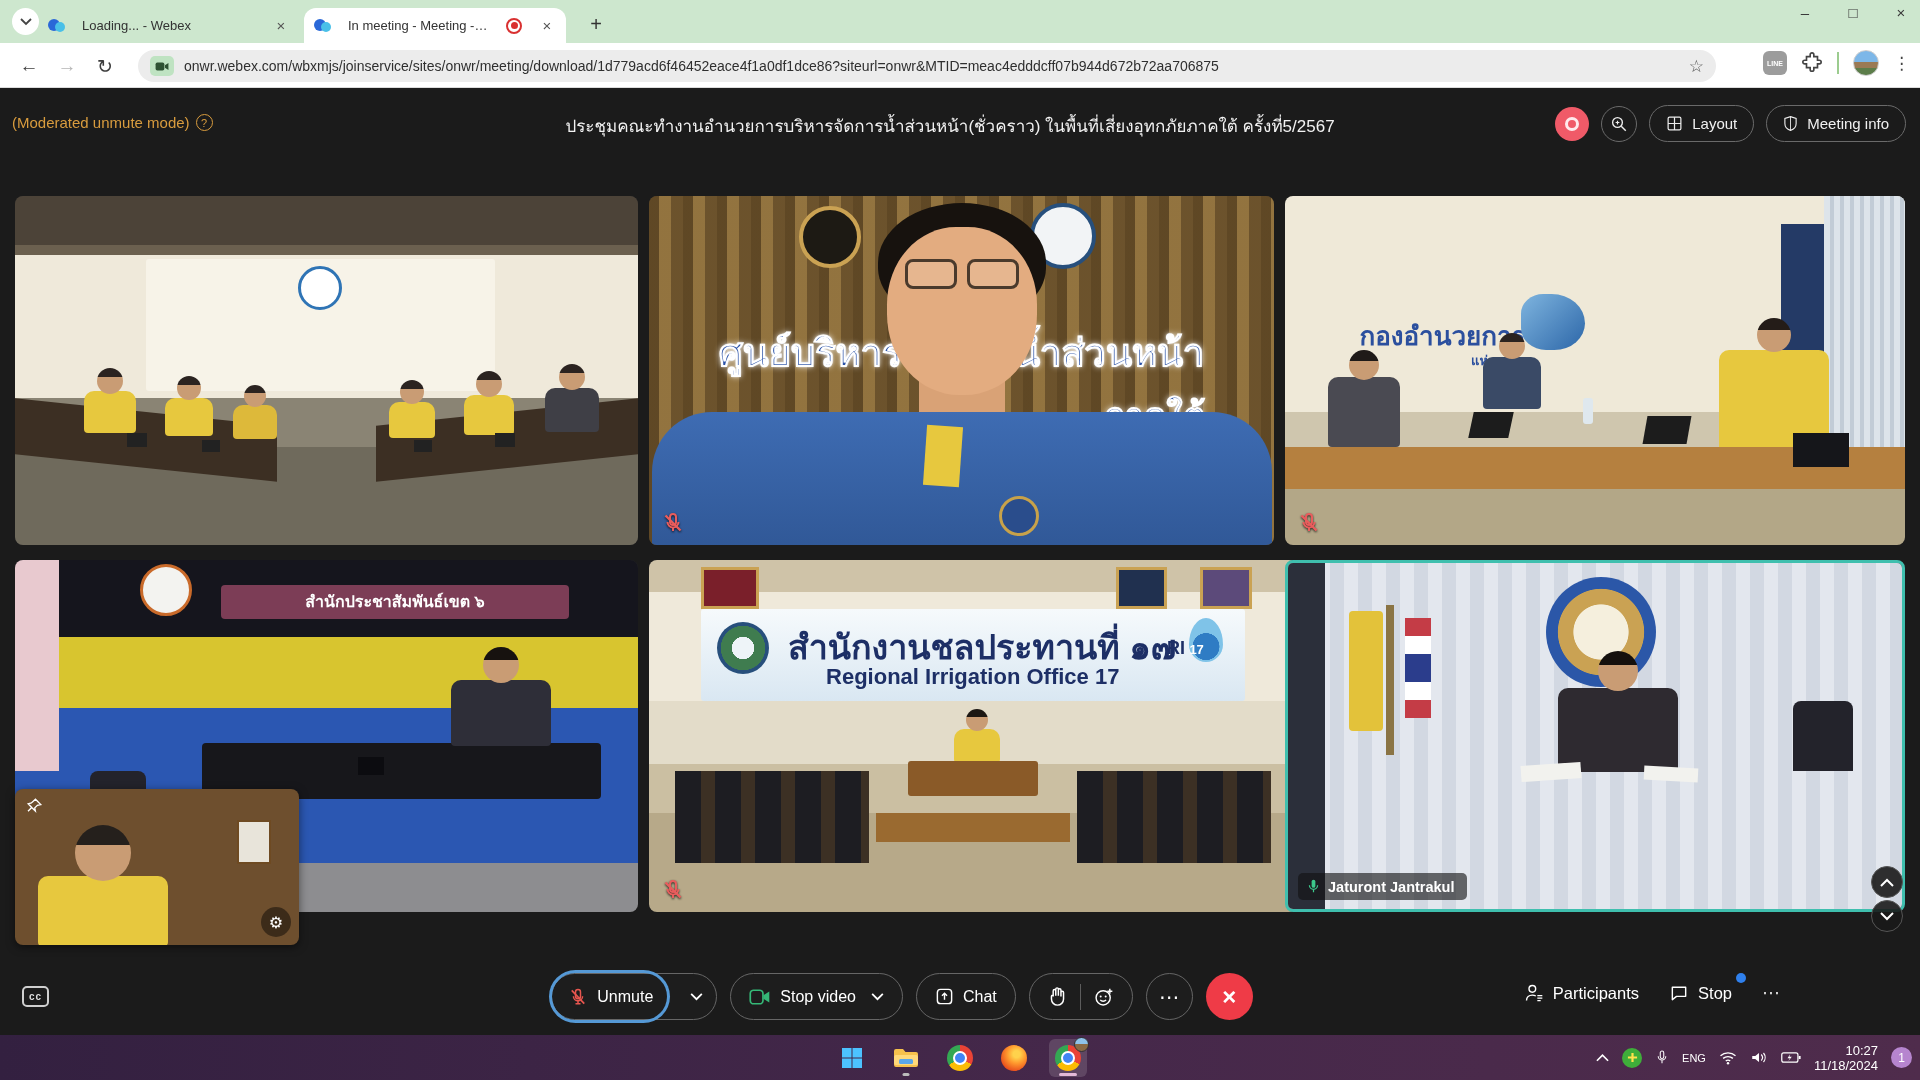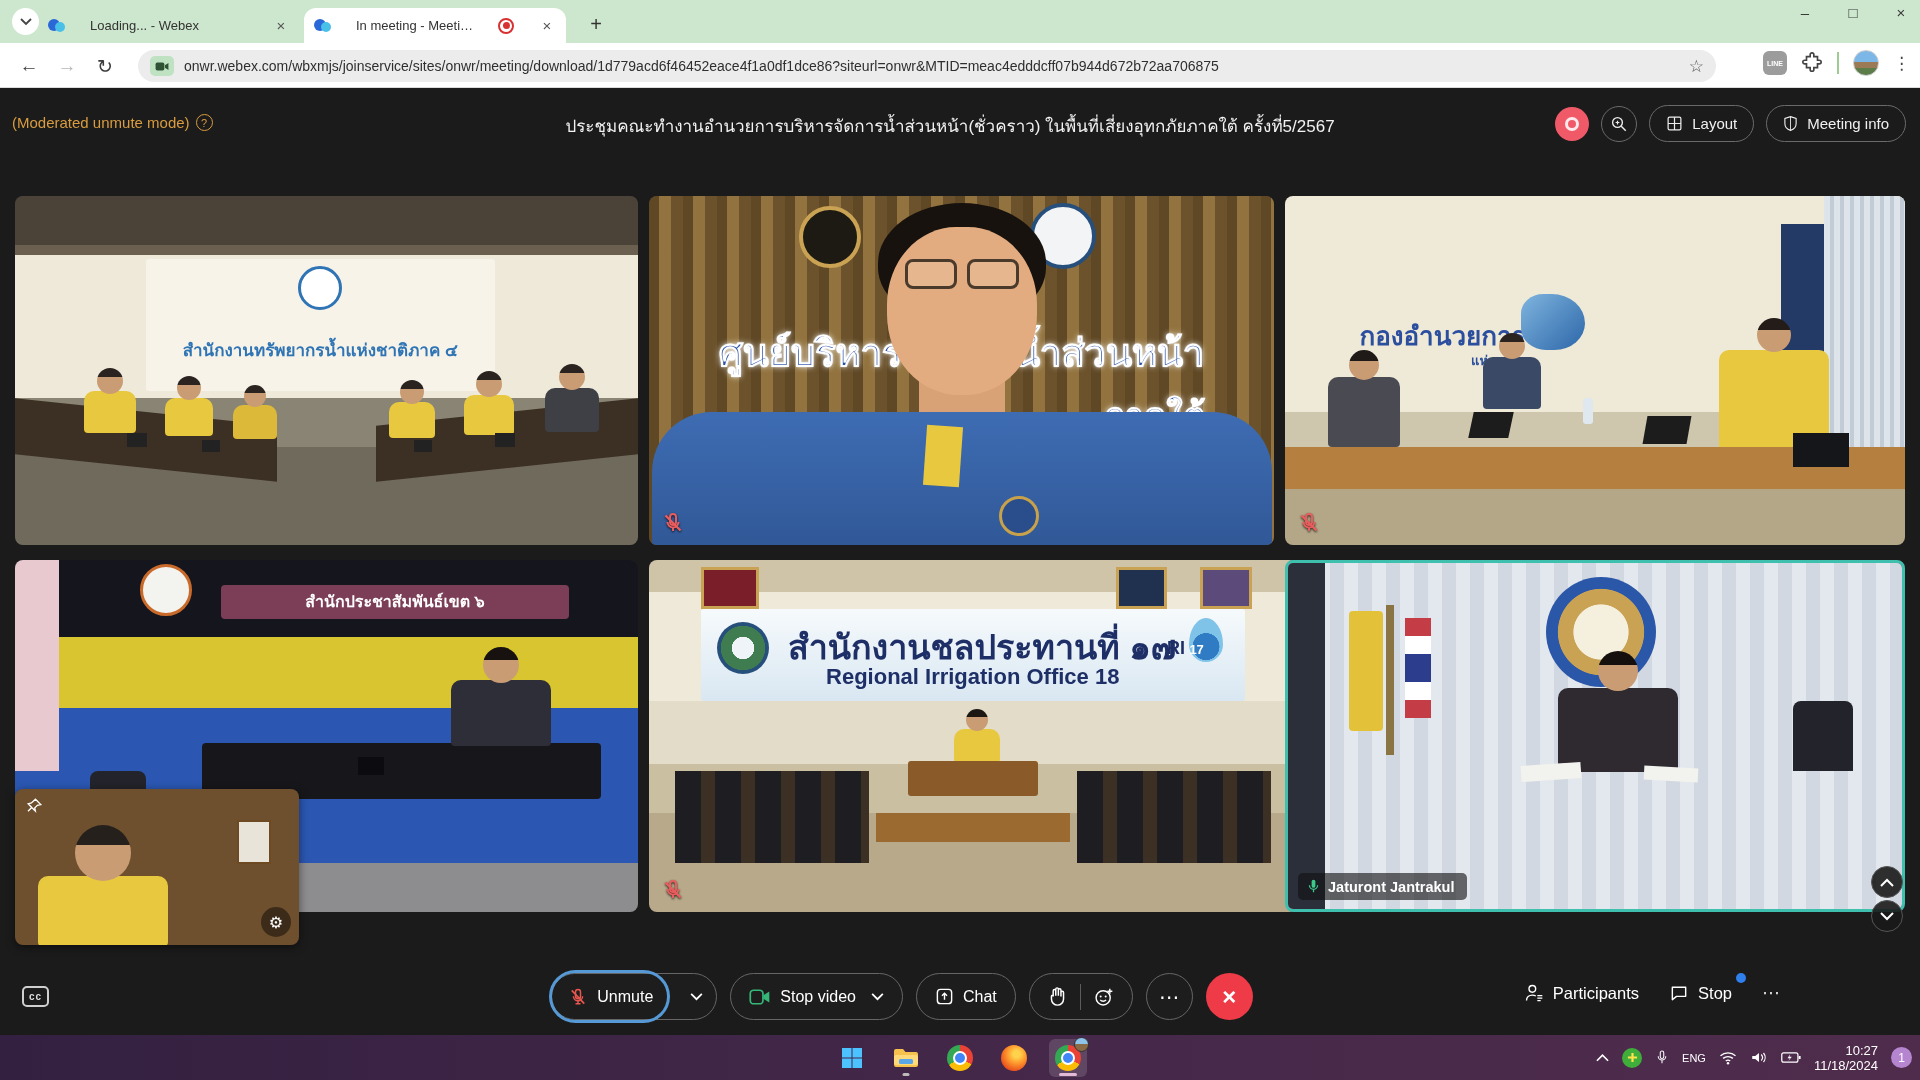--- a/index.html
+++ b/index.html
@@ -4,21 +4,21 @@
 <style>
   * { margin:0; padding:0; box-sizing:border-box; }
   html,body { width:1920px; height:1080px; overflow:hidden; background:#000;
     font-family:"Liberation Sans","DejaVu Sans",sans-serif; }
   .screen { position:absolute; inset:0; width:1920px; height:1080px; }
 
   
   .tabbar { position:absolute; left:0; top:0; width:1920px; height:43px; background:#cde7ce; }
   .tab-search { position:absolute; left:12px; top:8px; width:27px; height:27px; border-radius:50%;
     background:#fff; display:flex; align-items:center; justify-content:center; color:#444; }
-  .tab { position:absolute; top:8px; height:35px; display:flex; align-items:center; gap:24px;
+  .tab { position:absolute; top:8px; height:35px; display:flex; align-items:center; gap:16px;
     padding:0 10px; font-size:13px; color:#333; }
   .tab.inactive { left:38px; width:262px; }
   .tab.active { left:304px; width:262px; background:#fff; border-radius:12px 12px 0 0; }
   .tab .title { flex:1; white-space:nowrap; overflow:hidden; text-overflow:ellipsis; }
   .tab .close { color:#555; font-size:15px; width:18px; text-align:center; }
   .favicon { width:18px; height:18px; position:relative; flex:none; }
   .favicon i { position:absolute; border-radius:50%; }
   .rec-ind { width:16px; height:16px; border:2px solid #d93030; border-radius:50%; position:relative; flex:none; }
   .rec-ind::after { content:""; position:absolute; inset:2.5px; background:#d93030; border-radius:50%; }
   .newtab { position:absolute; left:582px; top:10px; width:28px; height:28px; color:#333;
@@ -233,21 +233,20 @@
             <path d="M12 2v22" stroke="#eee" stroke-width="1.4"></path>
           </svg>
         <span>Meeting info</span>
       </div>
     </div>
 
     <div class="tile t1">
       <div style="position:absolute;inset:0;background:linear-gradient(#4c4338 0 14%,#6b604f 14% 17%,#efe9da 17% 58%,#8a8474 58% 72%,#6f6a5c 72%);"></div>
       <div style="position:absolute;left:21%;top:18%;width:56%;height:38%;background:#f7f3e8;border-radius:3px;"></div>
       <div style="position:absolute;left:45.5%;top:20%;width:44px;height:44px;border-radius:50%;background:#fff;border:3px solid #2f74b5;"></div>
-      <div class="scene-sign" style="left:23%;top:40%;width:52%;text-align:center;color:#2f74b5;font-size:17px;">สำนักงานทรัพยากรน้ำแห่งชาติภาค ๔</div>
       <div style="position:absolute;left:0;top:62%;width:42%;height:16%;background:#3c2f23;transform:skewY(6deg);"></div>
       <div style="position:absolute;right:0;top:62%;width:42%;height:16%;background:#3c2f23;transform:skewY(-6deg);"></div>
       <div class="person" style="--hw:26px;left:11%;top:56%;width:52px;height:42px;background:#e7c83e;"></div>
       <div class="person" style="--hw:24px;left:24%;top:58%;width:48px;height:38px;background:#e7c83e;"></div>
       <div class="person" style="--hw:22px;left:35%;top:60%;width:44px;height:34px;background:#ddb93a;"></div>
       <div class="person" style="--hw:24px;left:60%;top:59%;width:46px;height:36px;background:#e7c83e;"></div>
       <div class="person" style="--hw:26px;left:72%;top:57%;width:50px;height:40px;background:#e7c83e;"></div>
       <div class="person" style="--hw:26px;left:85%;top:55%;width:54px;height:44px;background:#3f3f46;"></div>
       <div style="position:absolute;left:18%;top:68%;width:20px;height:14px;background:#222;"></div>
       <div style="position:absolute;left:30%;top:70%;width:18px;height:12px;background:#222;"></div>
@@ -317,21 +316,21 @@
     </div>
 
     <div class="tile t5">
       <div style="position:absolute;inset:0;background:linear-gradient(#cfc3a8 0 9%,#efe9da 9% 40%,#e3dcc9 40% 58%,#cbbfa2 58% 72%,#b7a989 72%);"></div>
       <div style="position:absolute;left:8%;top:2%;width:9%;height:12%;background:#7a1f2a;border:3px solid #caa253;"></div>
       <div style="position:absolute;left:72%;top:2%;width:8%;height:12%;background:#20304f;border:3px solid #caa253;"></div>
       <div style="position:absolute;left:85%;top:2%;width:8%;height:12%;background:#5c4a7a;border:3px solid #caa253;"></div>
       <div style="position:absolute;left:8%;top:14%;width:84%;height:26%;background:linear-gradient(#f6fafc,#d9e7f2);border-radius:3px;">
         <div style="position:absolute;left:3%;top:14%;width:52px;height:52px;border-radius:50%;background:radial-gradient(#eef4f8 30%,#3f7c4f 31% 60%,#274f7c 61%);"></div>
         <div class="scene-sign" style="left:16%;top:12%;color:#1d2f66;font-size:34px;">สำนักงานชลประทานที่ ๑๗</div>
-        <div class="scene-sign" style="left:23%;top:60%;color:#1d2f66;font-size:22px;">Regional Irrigation Office 18</div>
+        <div class="scene-sign" style="left:23%;top:60%;color:#1d2f66;font-size:22px;">Regional Irrigation Office 17</div>
         <div style="position:absolute;right:4%;top:10%;">
           <span style="color:#1d2f66;font-weight:bold;font-size:18px;">RI</span>
           <span style="display:inline-block;width:34px;height:44px;background:radial-gradient(circle at 50% 65%,#2f7cc4 40%,#7fc3e8 41%);border-radius:50% 50% 50% 50%/60% 60% 40% 40%;color:#fff;font-size:13px;font-weight:bold;line-height:64px;">17</span>
         </div>
       </div>
       <div class="person" style="--hw:22px;--hair:#1c1713;left:47%;top:48%;width:46px;height:34px;background:#e7c83e;"></div>
       <div style="position:absolute;left:40%;top:57%;width:20%;height:10%;background:#8a5a28;border-radius:3px;"></div>
       <div style="position:absolute;left:4%;top:60%;width:30%;height:26%;background:repeating-linear-gradient(90deg,#1d1d22 0 26px,#3c3024 26px 40px);"></div>
       <div style="position:absolute;right:4%;top:60%;width:30%;height:26%;background:repeating-linear-gradient(90deg,#1d1d22 0 26px,#3c3024 26px 40px);"></div>
       <div style="position:absolute;left:35%;top:72%;width:30%;height:8%;background:#9a6a30;"></div>

